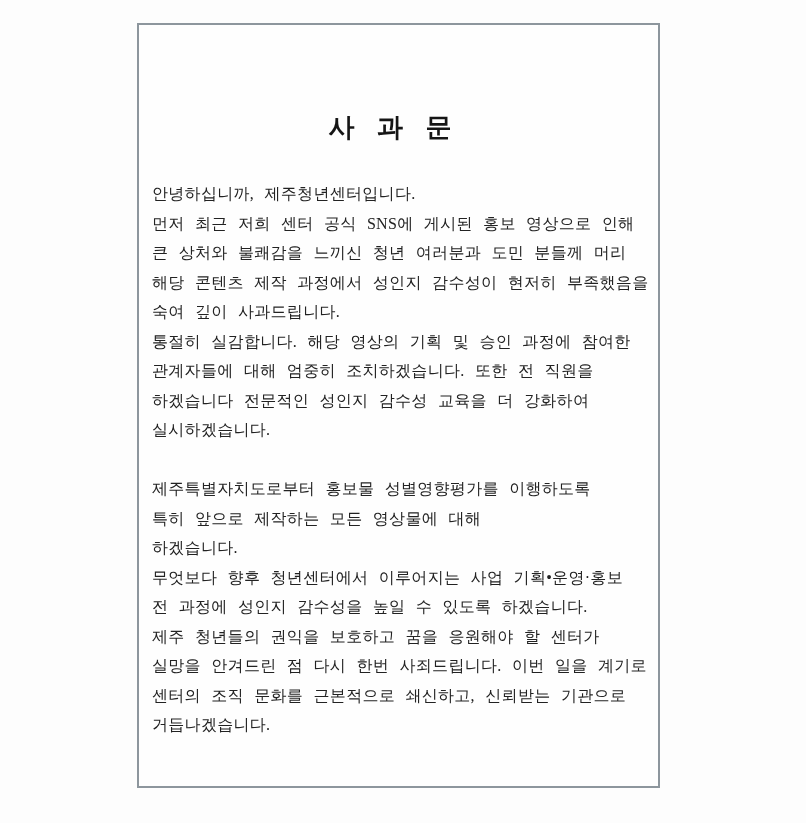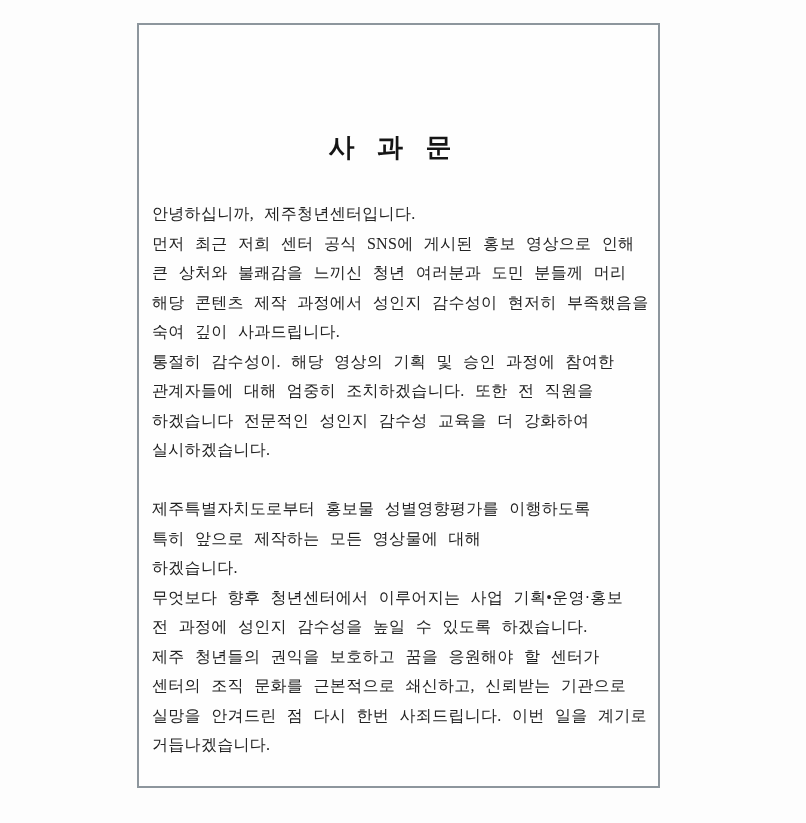--- a/index.html
+++ b/index.html
@@ -24,21 +24,20 @@
     height: 765px;
     box-sizing: border-box;
     border: 2px solid #8d969d;
     background: #fefefe;
   }
   .doc-inner {
     box-sizing: border-box;
     width: 100%;
     height: 100%;
     padding: 85px 22px 0 13px;
-    margin-top: 20px;
   }
   .title {
     margin: 0;
     text-align: center;
     font-size: 26px;
     font-weight: bold;
     letter-spacing: 8px;
     color: #151515;
     white-space: nowrap;
   }
@@ -64,30 +63,30 @@
 <div class="page">
   <div class="document">
     <div class="doc-inner">
       <h1 class="title">사 과 문</h1>
       <div class="body-text">
           <div class="line">안녕하십니까, 제주청년센터입니다.</div>
           <div class="line">먼저 최근 저희 센터 공식 SNS에 게시된 홍보 영상으로 인해</div>
           <div class="line">큰 상처와 불쾌감을 느끼신 청년 여러분과 도민 분들께 머리</div>
           <div class="line">해당 콘텐츠 제작 과정에서 성인지 감수성이 현저히 부족했음을</div>
           <div class="line">숙여 깊이 사과드립니다.</div>
-          <div class="line">통절히 감수성이. 해당 영상의 기획 및 승인 과정에 참여한</div>
+          <div class="line">통절히 실감합니다. 해당 영상의 기획 및 승인 과정에 참여한</div>
           <div class="line">관계자들에 대해 엄중히 조치하겠습니다. 또한 전 직원을</div>
           <div class="line">하겠습니다 전문적인 성인지 감수성 교육을 더 강화하여</div>
           <div class="line">실시하겠습니다.</div>
           <div class="line blank">&nbsp;</div>
           <div class="line">제주특별자치도로부터 홍보물 성별영향평가를 이행하도록</div>
           <div class="line">특히 앞으로 제작하는 모든 영상물에 대해</div>
           <div class="line">하겠습니다.</div>
           <div class="line">무엇보다 향후 청년센터에서 이루어지는 사업 기획•운영·홍보</div>
           <div class="line">전 과정에 성인지 감수성을 높일 수 있도록 하겠습니다.</div>
           <div class="line">제주 청년들의 권익을 보호하고 꿈을 응원해야 할 센터가</div>
+          <div class="line">실망을 안겨드린 점 다시 한번 사죄드립니다. 이번 일을 계기로</div>
           <div class="line">센터의 조직 문화를 근본적으로 쇄신하고, 신뢰받는 기관으로</div>
-          <div class="line">실망을 안겨드린 점 다시 한번 사죄드립니다. 이번 일을 계기로</div>
           <div class="line">거듭나겠습니다.</div>
         </div>
     </div>
   </div>
 </div>
 
 </body></html>

